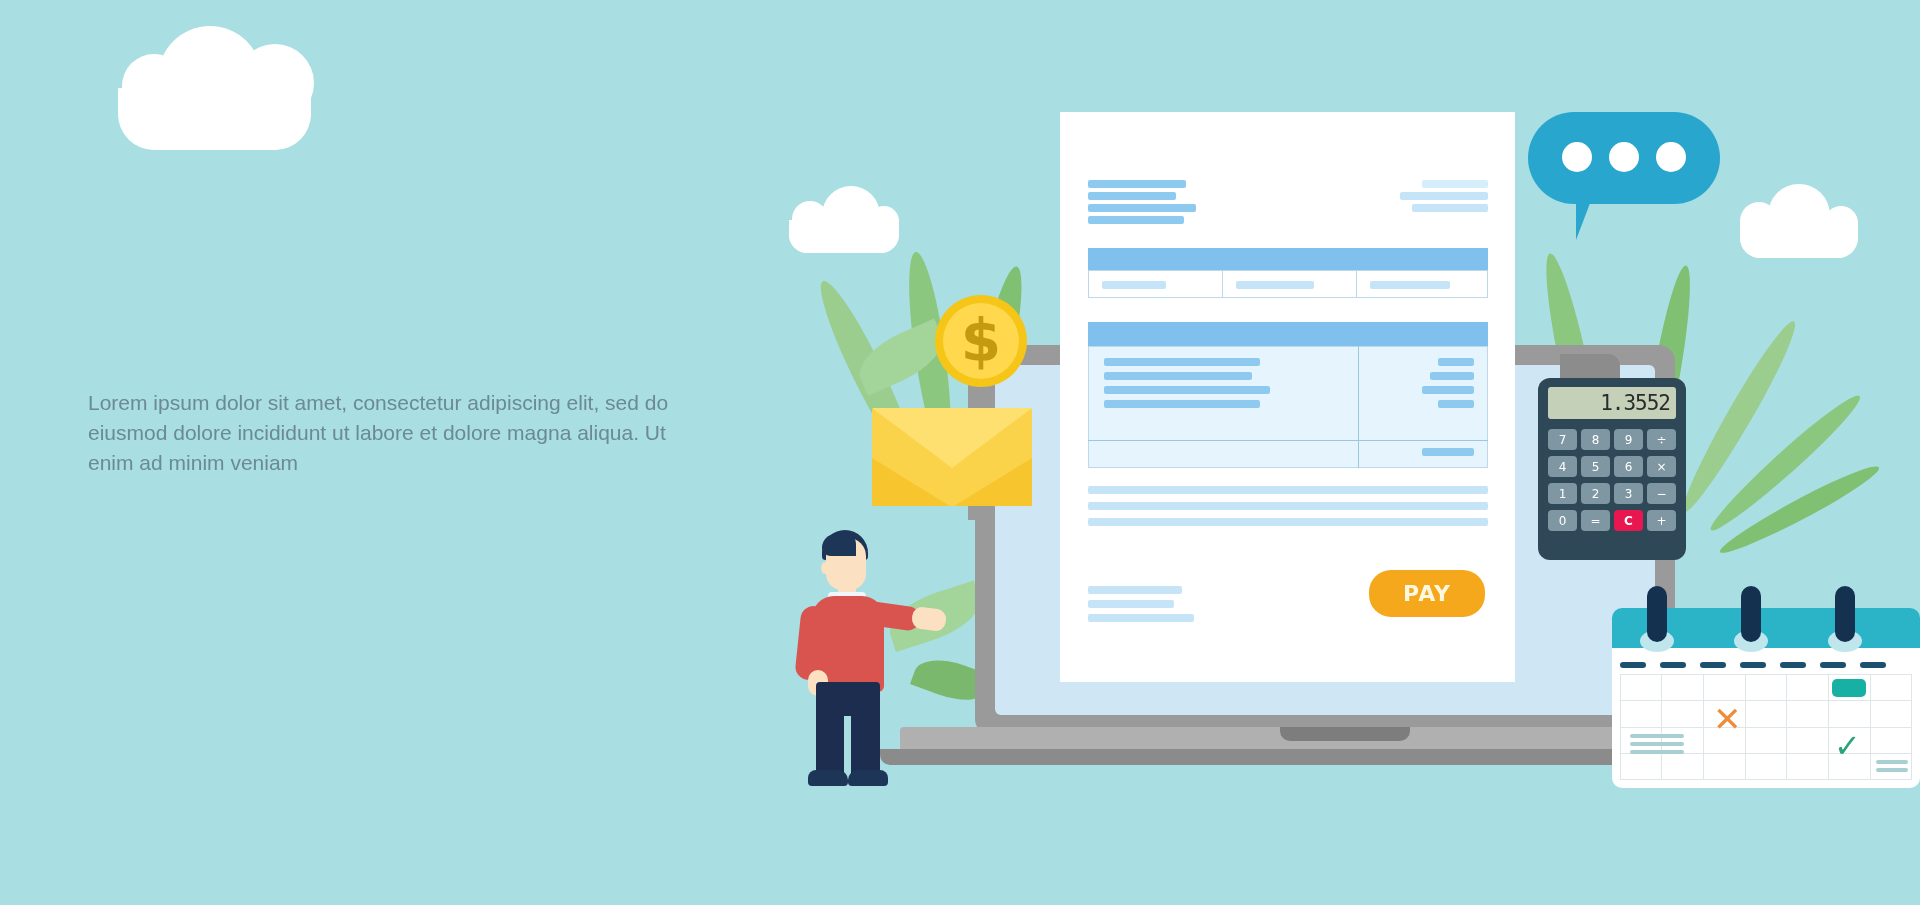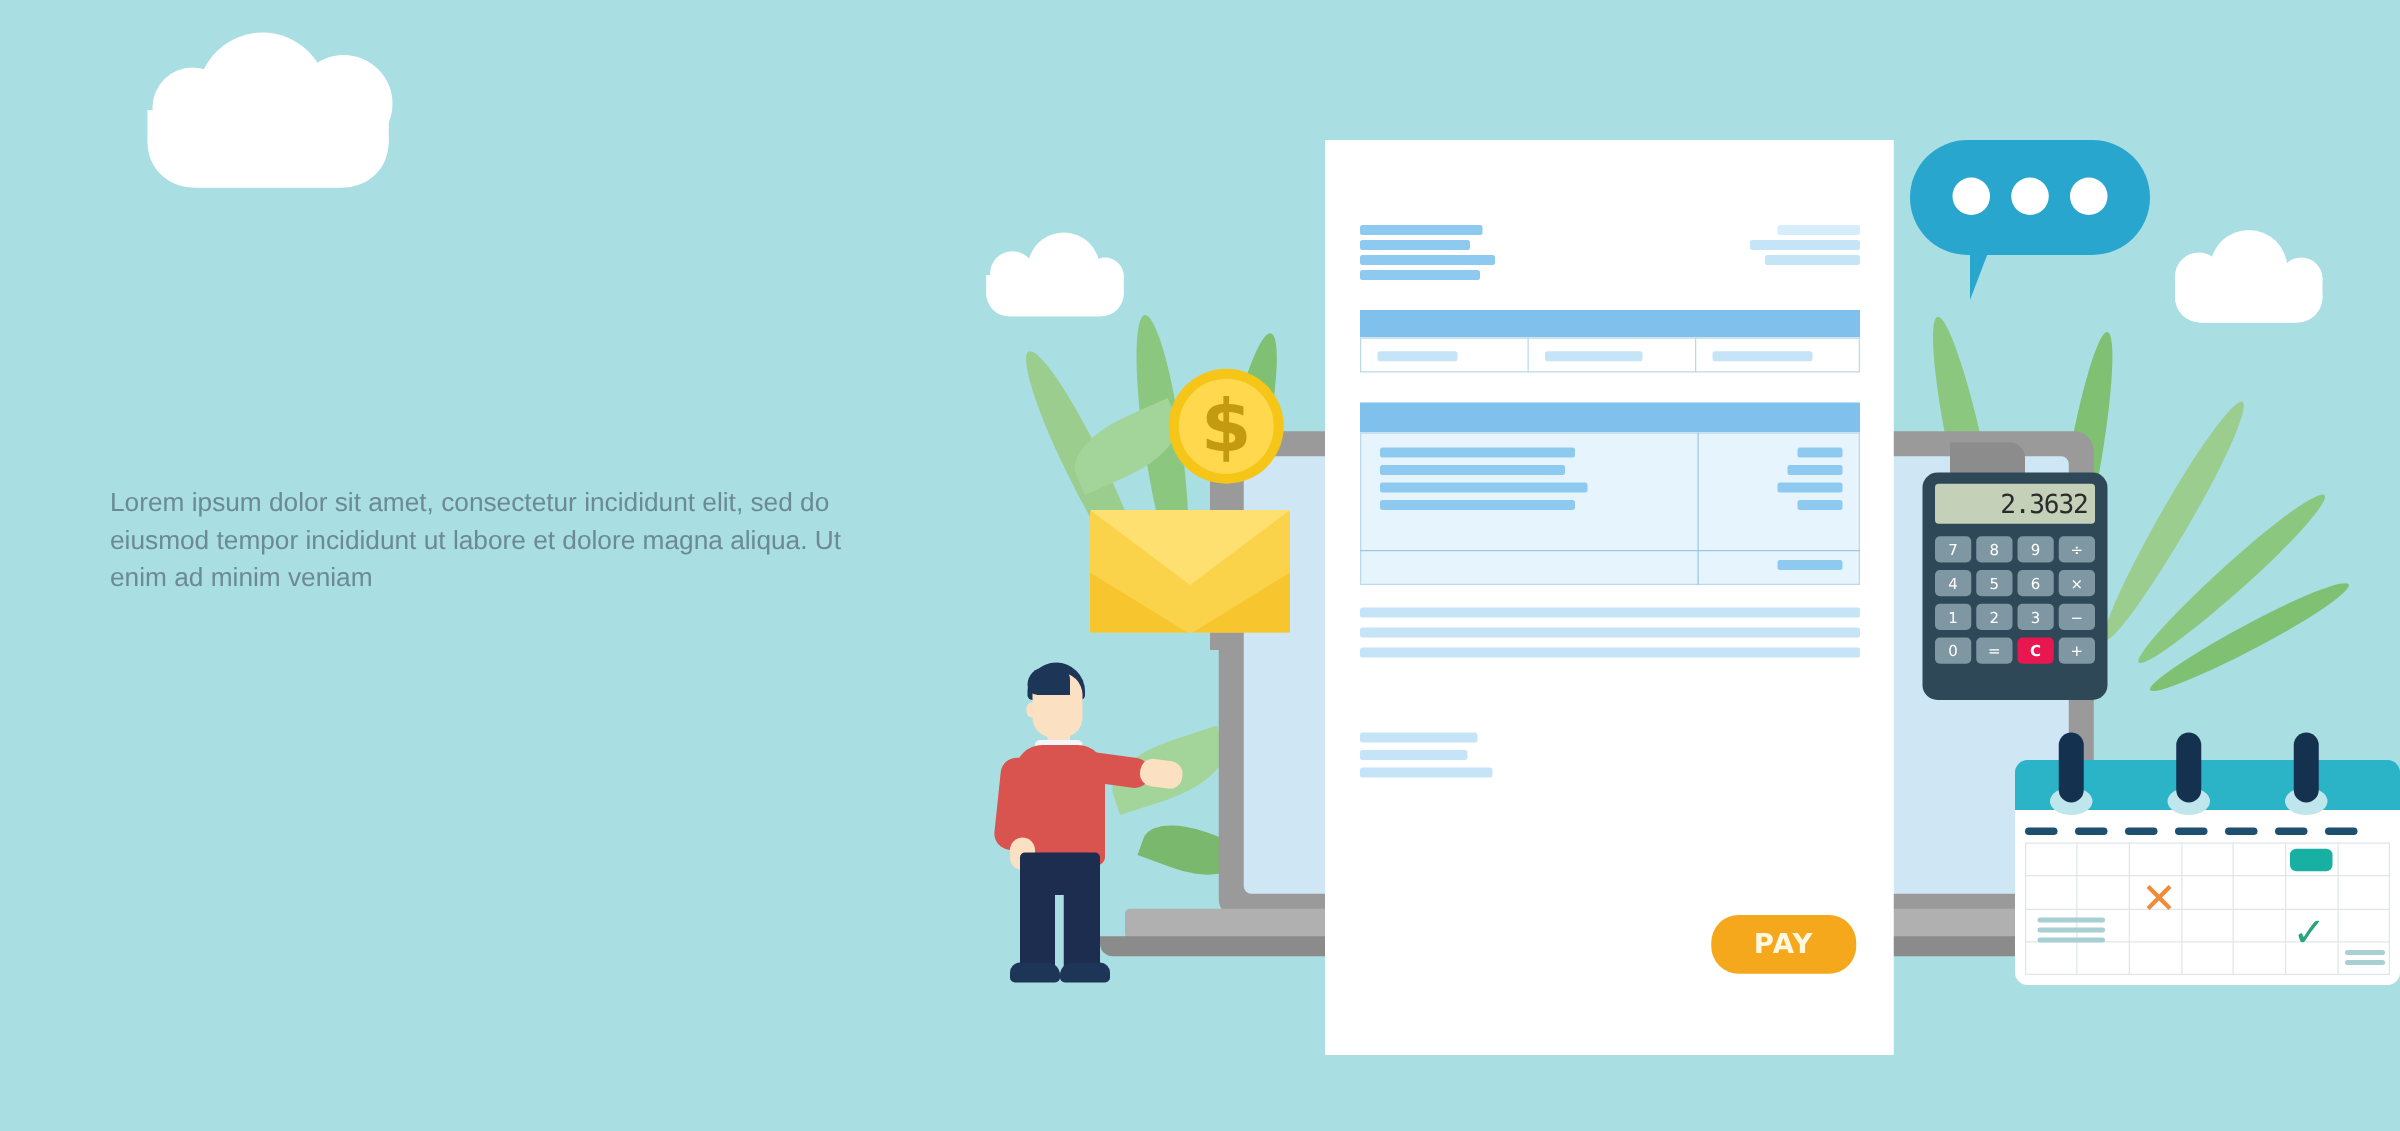--- a/index.html
+++ b/index.html
@@ -80,21 +80,21 @@
     position:absolute; left:-95px; top:404px; width:890px; height:16px;
     background:#8b8b8b; border-radius:0 0 10px 10px;
   }
   .laptop-notch {
     position:absolute; left:305px; top:382px; width:130px; height:14px;
     background:#7d7d7d; border-radius:0 0 10px 10px;
   }
 
   
   .paper {
-    position:absolute; left:1060px; top:112px; width:455px; height:732px;
+    position:absolute; left:1060px; top:112px; width:455px; height:570px;
     background:#ffffff; box-shadow:0 0 0 0 rgba(0,0,0,0);
   }
   .pl { position:absolute; background:#8ecaf0; border-radius:2px; height:8px; }
   .pl.lite { background:#c6e4f8; }
   .pl.vlite { background:#d6edfb; }
 
   .tbl-head { position:absolute; background:#7fc0ec; }
   .tbl-box { position:absolute; border:1px solid #bcd9ea; background:#ffffff; }
   .tbl-body { position:absolute; background:#e6f4fd; border:1px solid #bcd9ea; }
   .vrule { position:absolute; background:#bcd9ea; width:1px; }
@@ -225,21 +225,21 @@
       <div class="b b2"></div>
       <div class="b b3"></div>
   </div>
   <div class="cloud cloud-3">
     <div class="b b1"></div>
       <div class="b b2"></div>
       <div class="b b3"></div>
   </div>
 
   <div class="copy">
-    <p class="subcopy">Lorem ipsum dolor sit amet, consectetur incididunt elit, sed do eiusmod tempor incididunt ut labore et dolore magna aliqua. Ut enim ad minim veniam</p>
+    <p class="subcopy">Lorem ipsum dolor sit amet, consectetur adipiscing elit, sed do eiusmod dolore incididunt ut labore et dolore magna aliqua. Ut enim ad minim veniam</p>
   </div>
 
   <div>
     <div class="frond l2" style="left:900px; top:260px; transform:rotate(-26deg);"></div>
     <div class="frond" style="left:930px; top:250px; transform:rotate(-8deg);"></div>
     <div class="frond l3" style="left:958px; top:262px; transform:rotate(12deg);"></div>
     <div class="leaf light" style="left:868px; top:352px; width:92px; height:44px; transform:rotate(-24deg);"></div>
     <div class="leaf dark" style="left:874px; top:404px; width:86px; height:40px; transform:rotate(14deg);"></div>
     <div class="leaf light" style="left:896px; top:608px; width:96px; height:44px; transform:rotate(-18deg);"></div>
     <div class="leaf dark" style="left:910px; top:648px; width:76px; height:36px; transform:rotate(20deg);"></div>
@@ -356,21 +356,21 @@
     <div class="chat-body"></div>
     <div class="chat-tail"></div>
     <div class="chat-dot" style="left:34px;"></div>
     <div class="chat-dot" style="left:81px;"></div>
     <div class="chat-dot" style="left:128px;"></div>
   </div>
 
   <div class="calc-arm"></div>
   <div class="calc">
     <div class="calc-screen">
-      <span>2.3632</span>
+      <span>1.3552</span>
     </div>
     <div class="calc-keys">
       <div class="key">7</div>
       <div class="key">8</div>
       <div class="key">9</div>
       <div class="key">÷</div>
       <div class="key">4</div>
       <div class="key">5</div>
       <div class="key">6</div>
       <div class="key">×</div>

